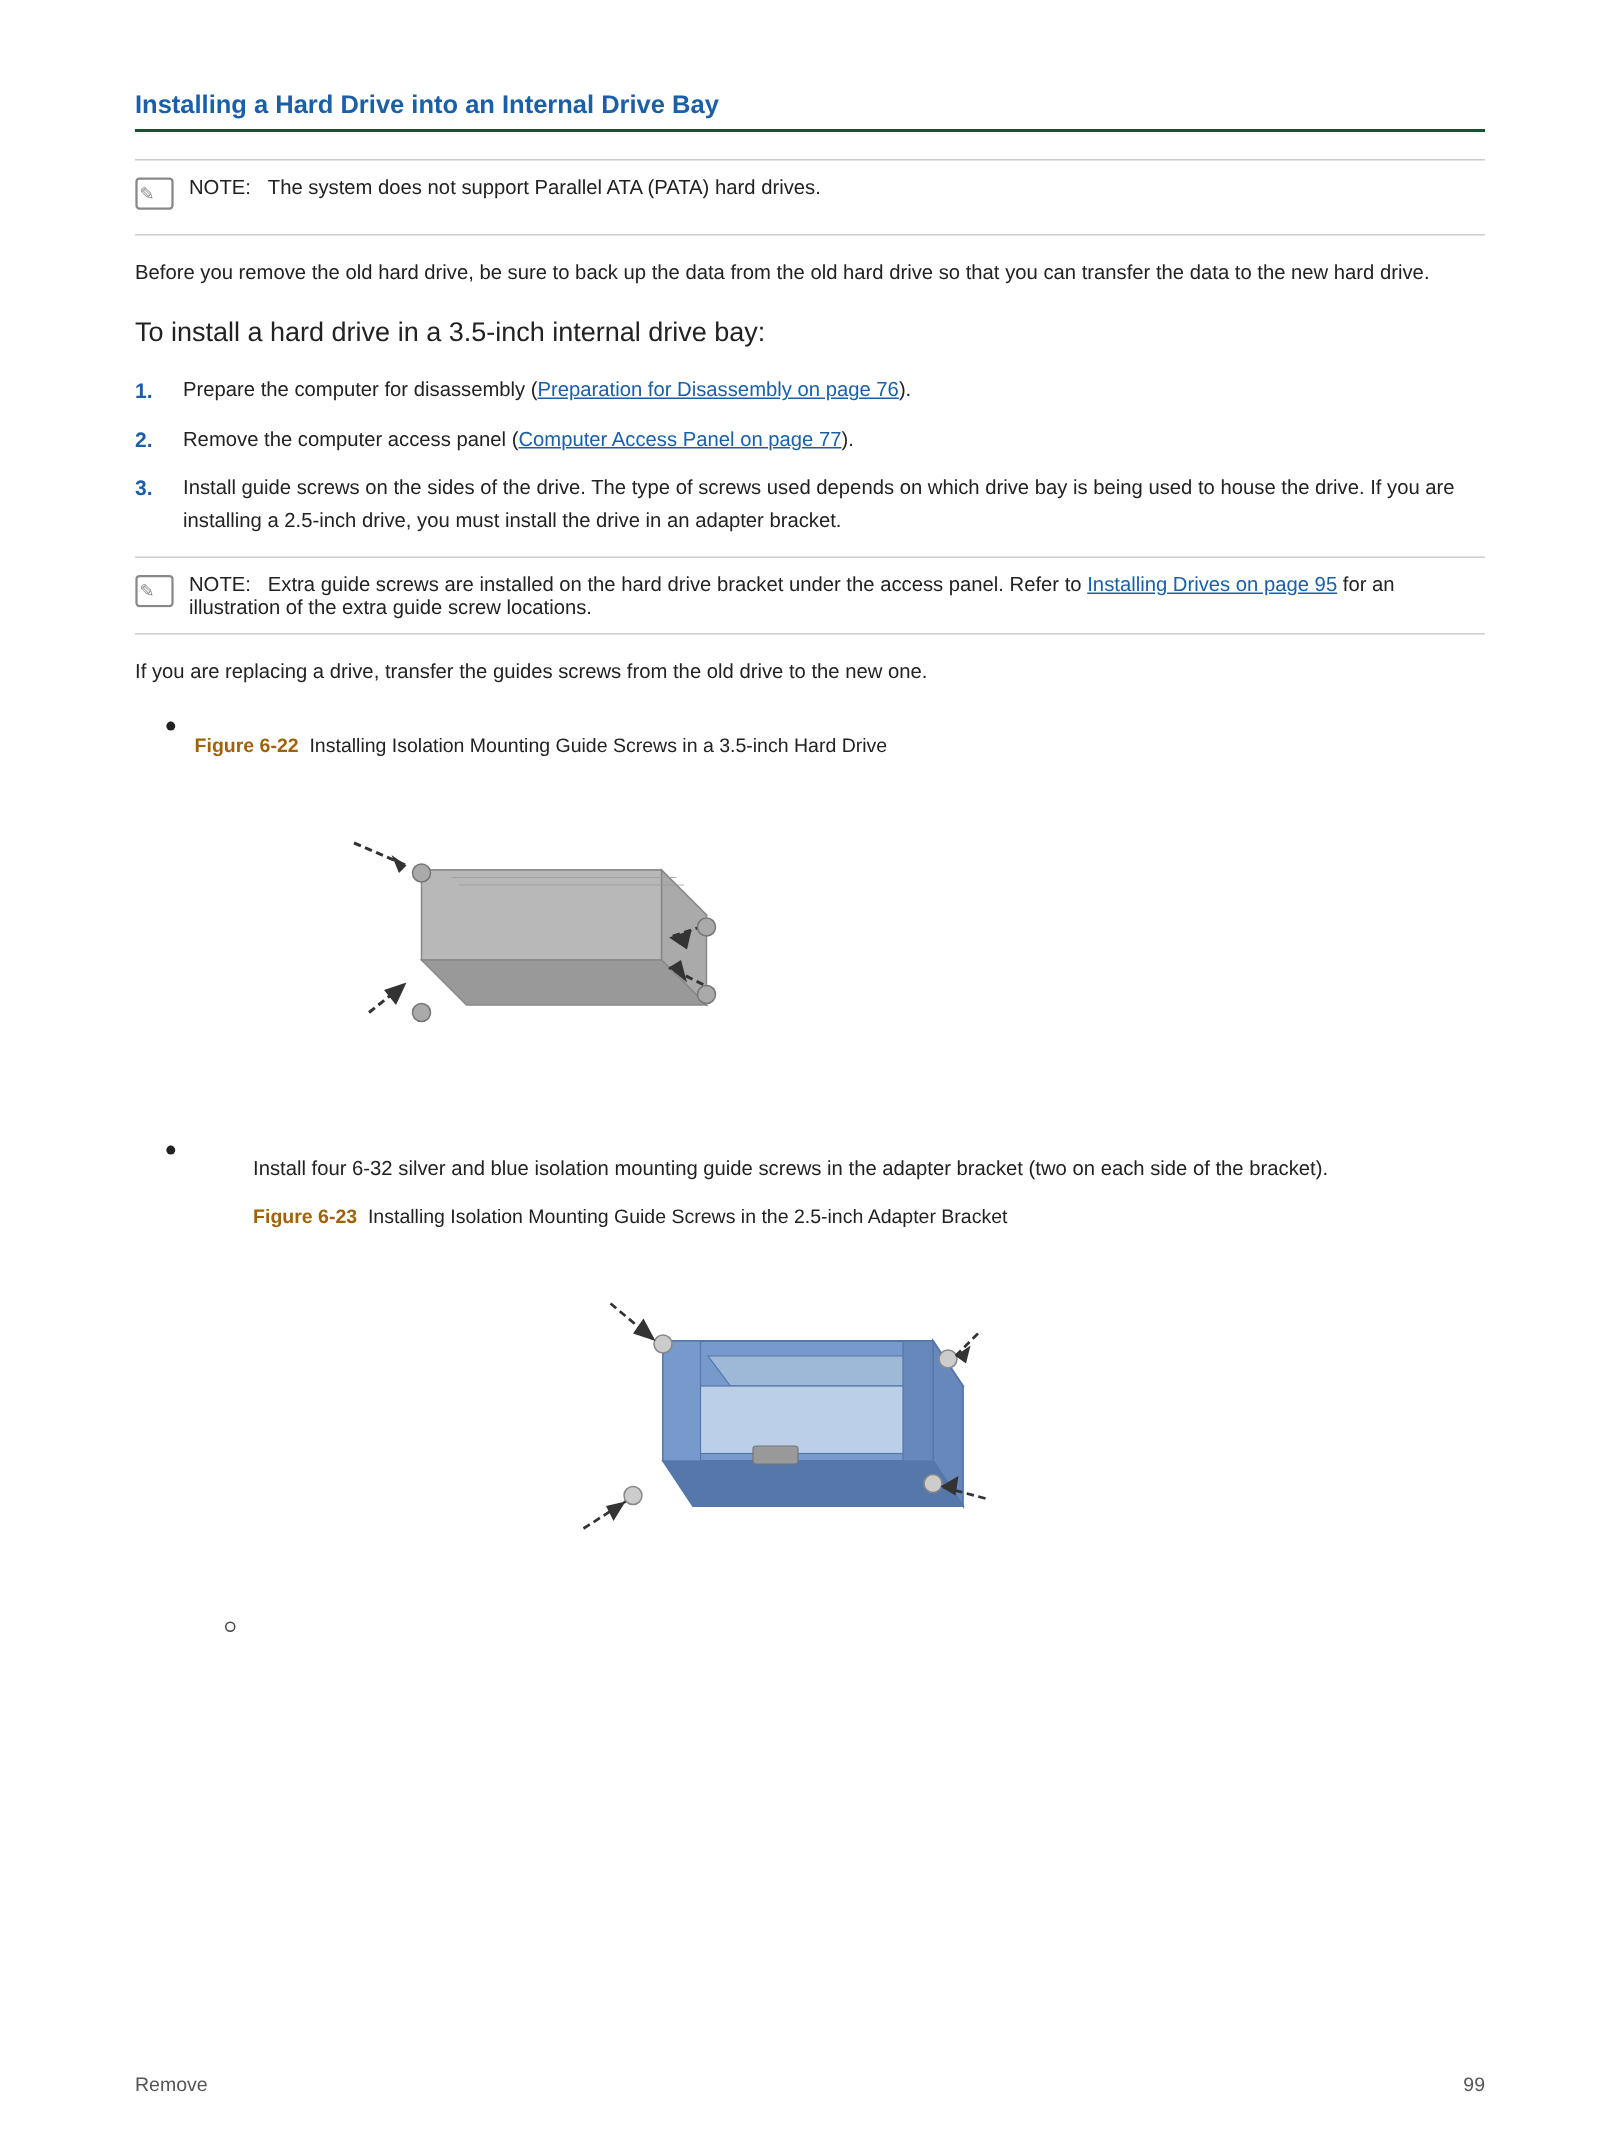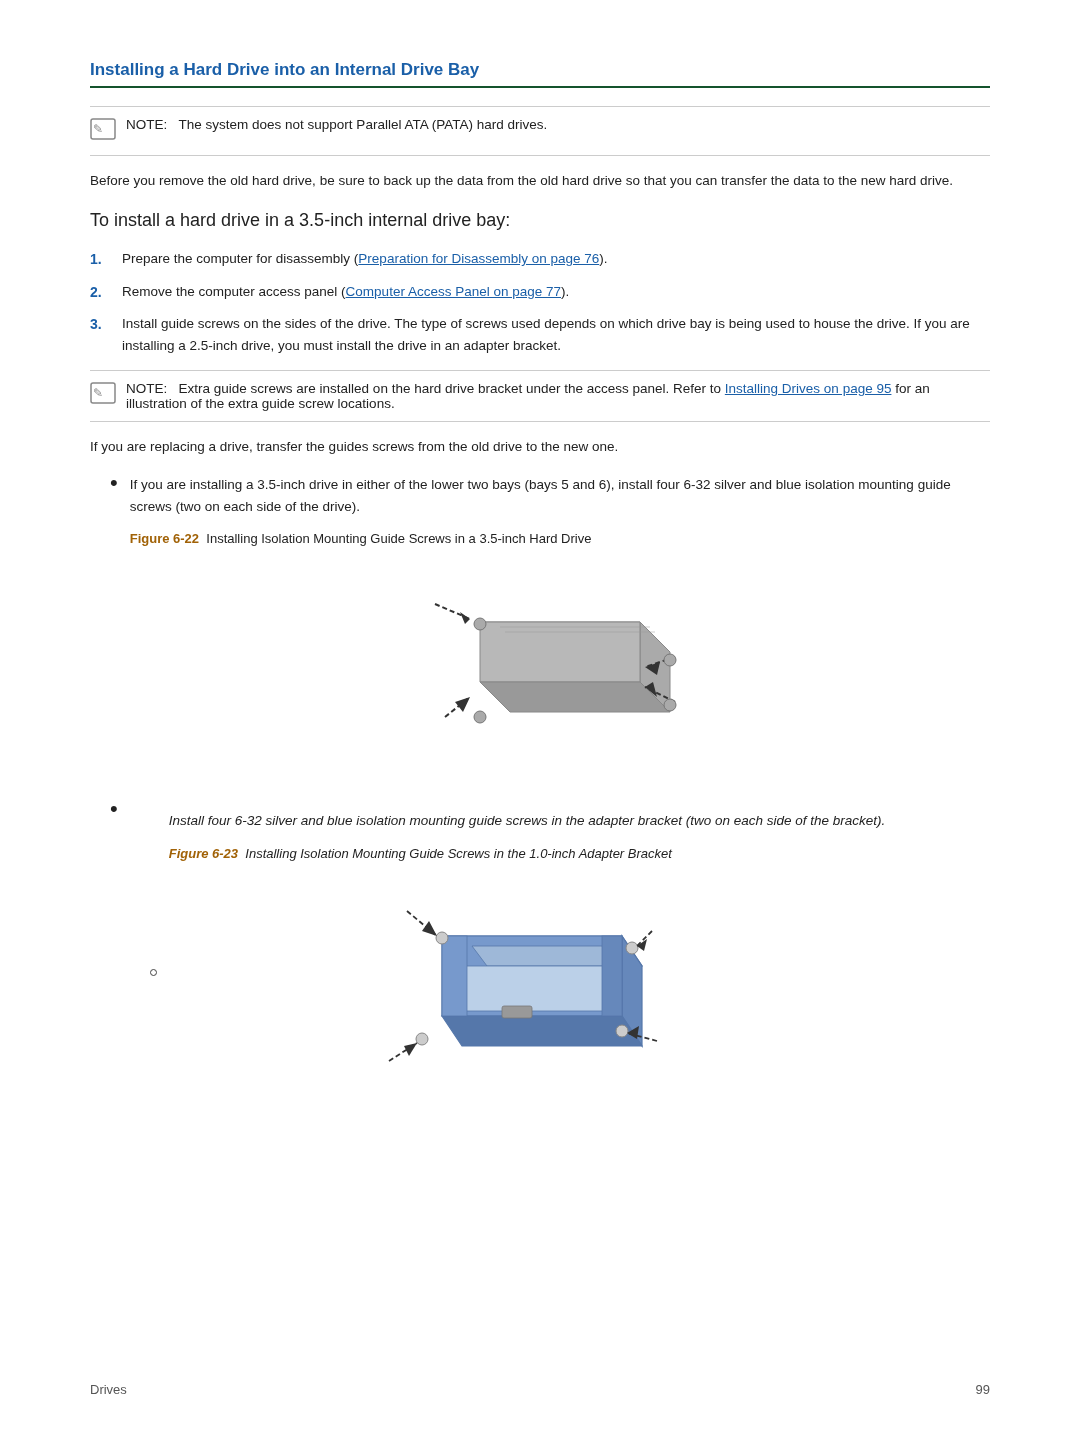--- a/index.html
+++ b/index.html
@@ -123,25 +123,24 @@
       display: flex;
       justify-content: center;
     }
     .sub-bullet-list {
       list-style: none;
       padding: 0;
       margin: 10px 0 0 20px;
     }
     .sub-bullet-list li {
       display: flex;
-      align-items: center;
+      align-items: flex-end;
       font-size: 13.5px;
       line-height: 1.6;
       margin-bottom: 10px;
-      font-style: italic;
     }
     .circle-dot {
       width: 7px;
       height: 7px;
       border: 1.5px solid #444;
       border-radius: 50%;
       margin-right: 12px;
       margin-top: 5px;
       flex-shrink: 0;
       background: transparent;
@@ -221,21 +220,20 @@
   </div>
 </div>
 
 <p class="if-text">If you are replacing a drive, transfer the guides screws from the old drive to the new one.</p>
 
 <ul class="bullet-list">
 
   <li>
     <span class="bullet-dot">•</span>
     <div>
-      <span>If you are installing a 3.5-inch drive in either of the lower two bays (bays 5 and 6), install four 6-32 silver and blue isolation mounting guide screws (two on each side of the drive).</span>
       
       <div class="figure-caption" style="margin-top:12px;">
         <strong>Figure 6-22</strong>&nbsp;&nbsp;<span>Installing Isolation Mounting Guide Screws in a 3.5-inch Hard Drive</span>
       </div>
       
       <div class="figure-area">
         <svg class="hdd-figure" viewBox="0 0 360 200" xmlns="http://www.w3.org/2000/svg">
 
           <g transform="translate(70,50)">
 
@@ -284,21 +282,21 @@
     <span class="bullet-dot">•</span>
     <div>
       
       <ul class="sub-bullet-list">
         <li>
           <span class="circle-dot"></span>
           <div>
             <span>Install four 6-32 silver and blue isolation mounting guide screws in the adapter bracket (two on each side of the bracket).</span>
             
             <div class="figure-caption" style="margin-top:12px;">
-              <strong>Figure 6-23</strong>&nbsp;&nbsp;<span>Installing Isolation Mounting Guide Screws in the 1.0-inch Adapter Bracket</span>
+              <strong>Figure 6-23</strong>&nbsp;&nbsp;<span>Installing Isolation Mounting Guide Screws in the 2.5-inch Adapter Bracket</span>
             </div>
             
             <div class="figure-area">
               <svg class="adapter-figure" viewBox="0 0 360 230" xmlns="http://www.w3.org/2000/svg">
 
                 <g transform="translate(55,40)">
 
                   <polygon points="40,20 220,20 240,50 60,50" fill="#8faacc" stroke="#5577aa" stroke-width="1.2"></polygon>
 
                   <polygon points="220,20 240,50 240,130 220,100" fill="#6688bb" stroke="#5577aa" stroke-width="1.2"></polygon>
@@ -344,15 +342,15 @@
               </svg>
             </div>
           </div>
         </li>
       </ul>
     </div>
   </li>
 </ul>
 
 <div class="footer-line">
-  <span>Drives</span>
+  <span>Remove</span>
   <span>99</span>
 </div>
 
 </body></html>

